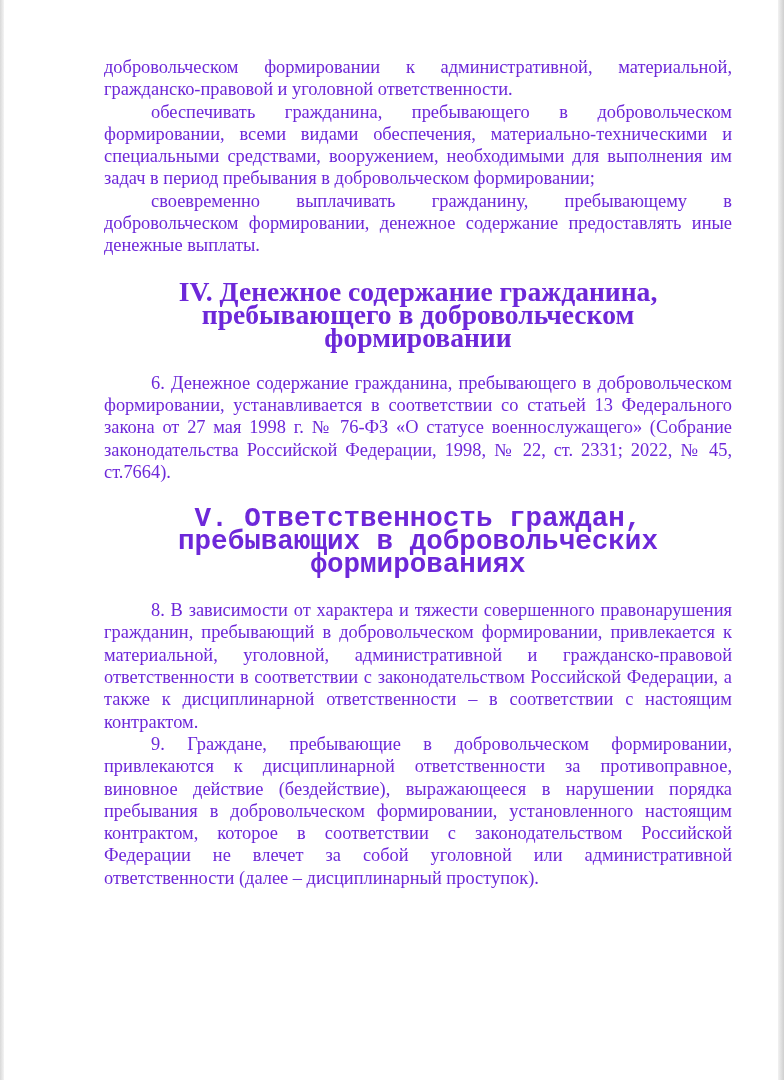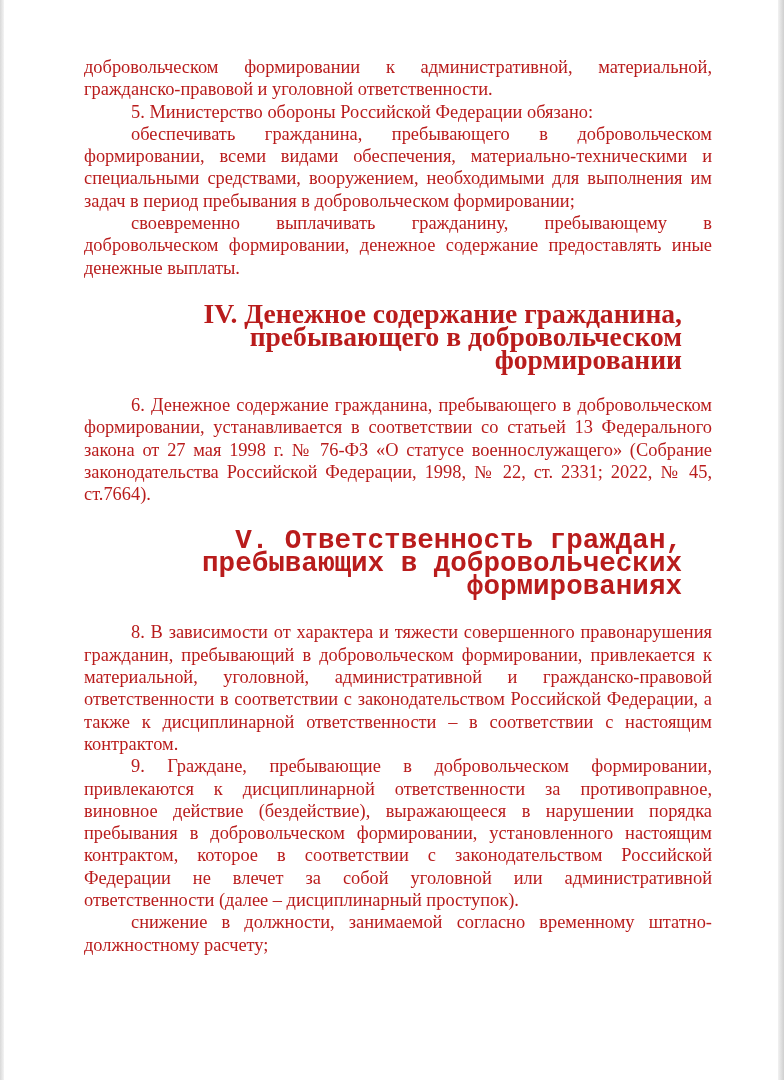--- a/index.html
+++ b/index.html
@@ -20,59 +20,57 @@
       background: linear-gradient(to right, #d9d9d9, #f4f4f4);
     }
     .edge-right {
       position: absolute;
       right: 0; top: 0;
       width: 6px; height: 1080px;
       background: linear-gradient(to right, #f2f2f2, #cfcfcf);
     }
     .page {
       position: absolute;
-      left: 84px;
+      left: 104px;
       top: 56px;
       width: 628px;
       font-family: "Liberation Serif", serif;
       font-size: 18.4px;
       line-height: 22.3px;
-      color: #b91c1c;
+      color: #6d28d9;
     }
     .p {
       text-align: justify;
       margin: 0;
     }
     .indent { text-indent: 47px; }
     .indent2 { text-indent: 47px; }
     .heading {
       font-weight: bold;
-      text-align: right;
+      text-align: center;
       margin: 0;
       padding: 0 30px;
       line-height: 23px;
     }
     .h-iv { margin-top: 23px; margin-bottom: 23px; }
     .h-v { margin-top: 24px; margin-bottom: 23px; font-family: Liberation Mono, monospace; }
   </style>
 </head>
 <body>
 
 <div class="edge-left"></div>
 <div class="edge-right"></div>
 
 <div class="page">
   <p class="p">добровольческом формировании к административной, материальной, гражданско-правовой и уголовной ответственности.</p>
 
-  <p class="p indent">5. Министерство обороны Российской Федерации обязано:</p>
   <p class="p indent2">обеспечивать гражданина, пребывающего в добровольческом формировании, всеми видами обеспечения, материально-техническими и специальными средствами, вооружением, необходимыми для выполнения им задач в период пребывания в добровольческом формировании;</p>
   <p class="p indent2">своевременно выплачивать гражданину, пребывающему в добровольческом формировании, денежное содержание предоставлять иные денежные выплаты.</p>
 
   <h2 class="heading h-iv">IV. Денежное содержание гражданина, пребывающего в добровольческом формировании</h2>
 
   <p class="p indent">6. Денежное содержание гражданина, пребывающего в добровольческом формировании, устанавливается в соответствии со статьей 13 Федерального закона от 27 мая 1998 г. № 76-ФЗ «О статусе военнослужащего» (Собрание законодательства Российской Федерации, 1998, № 22, ст. 2331; 2022, № 45, ст.7664).</p>
 
   <h2 class="heading h-v">V. Ответственность граждан, пребывающих в добровольческих формированиях</h2>
 
   <p class="p indent">8. В зависимости от характера и тяжести совершенного правонарушения гражданин, пребывающий в добровольческом формировании, привлекается к материальной, уголовной, административной и гражданско-правовой ответственности в соответствии с законодательством Российской Федерации, а также к дисциплинарной ответственности – в соответствии с настоящим контрактом.</p>
   <p class="p indent">9. Граждане, пребывающие в добровольческом формировании, привлекаются к дисциплинарной ответственности за противоправное, виновное действие (бездействие), выражающееся в нарушении порядка пребывания в добровольческом формировании, установленного настоящим контрактом, которое в соответствии с законодательством Российской Федерации не влечет за собой уголовной или административной ответственности (далее – дисциплинарный проступок).</p>
-  <p class="p indent2">снижение в должности, занимаемой согласно временному штатно-должностному расчету;</p>
 </div>
 
 </body></html>

